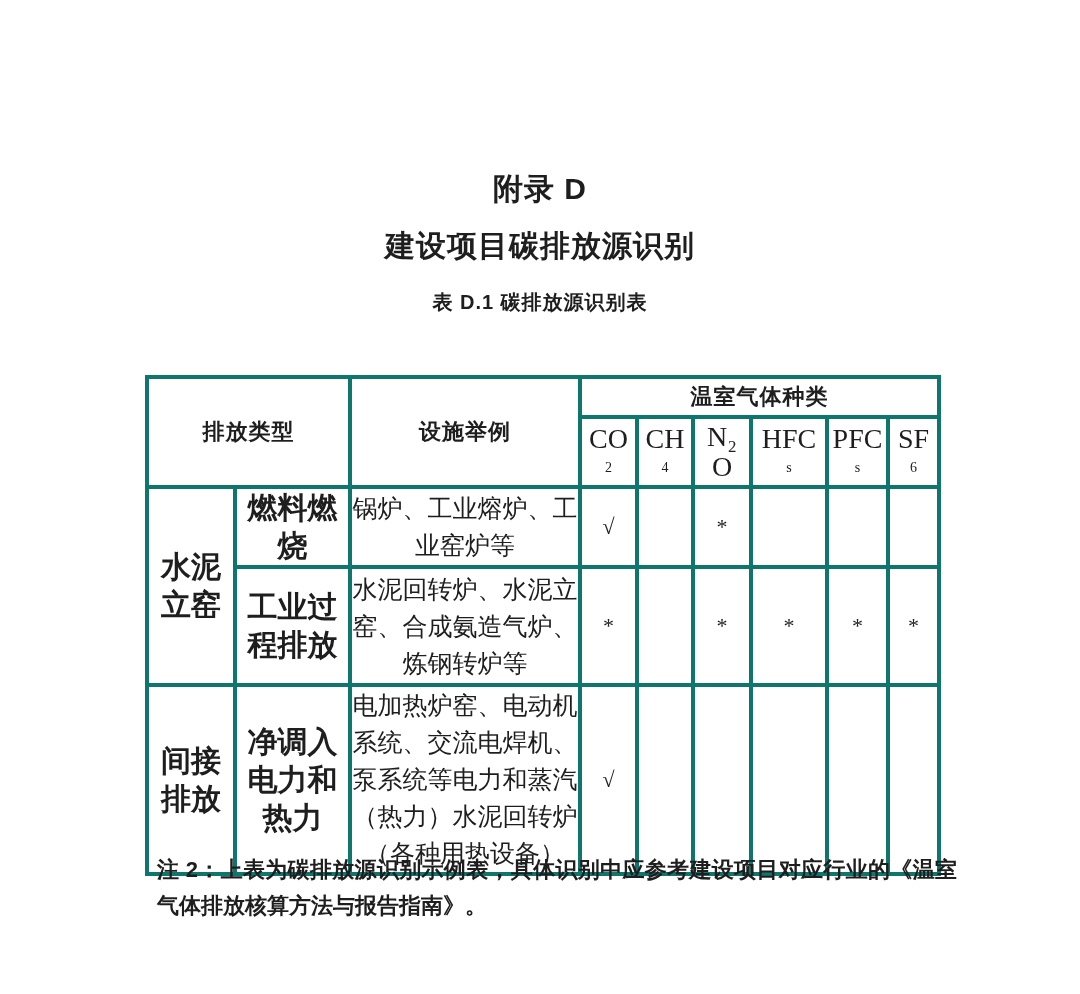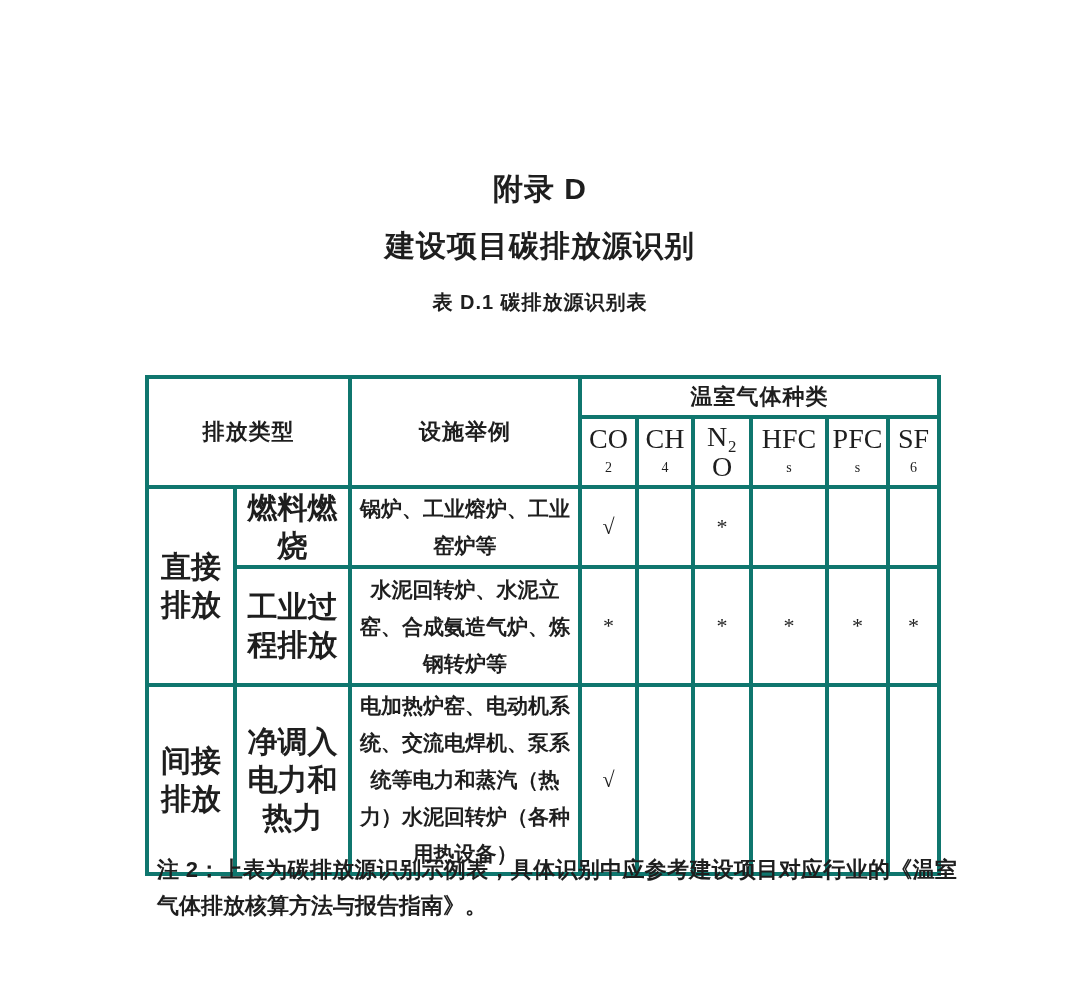--- a/index.html
+++ b/index.html
@@ -58,22 +58,22 @@
   .gas-wrap { display: flex; flex-direction: column; justify-content: space-evenly; height: 66px; }
   .gas-main { font-size: 28px; line-height: 22px; }
   .gas-sub  { font-size: 14px; line-height: 16px; }
   td.cat, td.sub {
     font-size: 30px;
     font-weight: bold;
     line-height: 38px;
     padding: 0 8px;
   }
   td.fac {
-    font-size: 21px;
-    font-weight: bold;
+    font-size: 25px;
+    font-weight: normal;
     line-height: 37px;
     padding: 0 8px;
   }
   td.mark {
     font-family: "Liberation Serif", serif;
     font-size: 22px;
     font-weight: normal;
   }
 
   
@@ -151,21 +151,21 @@
       <th class="gas-cell">
         <div class="gas-wrap">
           <span class="gas-main">SF</span>
           <span class="gas-sub">6</span>
         </div>
       </th>
     </tr>
   </thead>
   <tbody>
     <tr style="height:77px">
-      <td class="cat" rowspan="2">直接排放</td>
+      <td class="cat" rowspan="2">水泥立窑</td>
       <td class="sub">燃料燃烧</td>
       <td class="fac">锅炉、工业熔炉、工业窑炉等</td>
       <td class="mark">√</td>
       <td class="mark"></td>
       <td class="mark">*</td>
       <td class="mark"></td>
       <td class="mark"></td>
       <td class="mark"></td>
     </tr>
     <tr style="height:118px">

